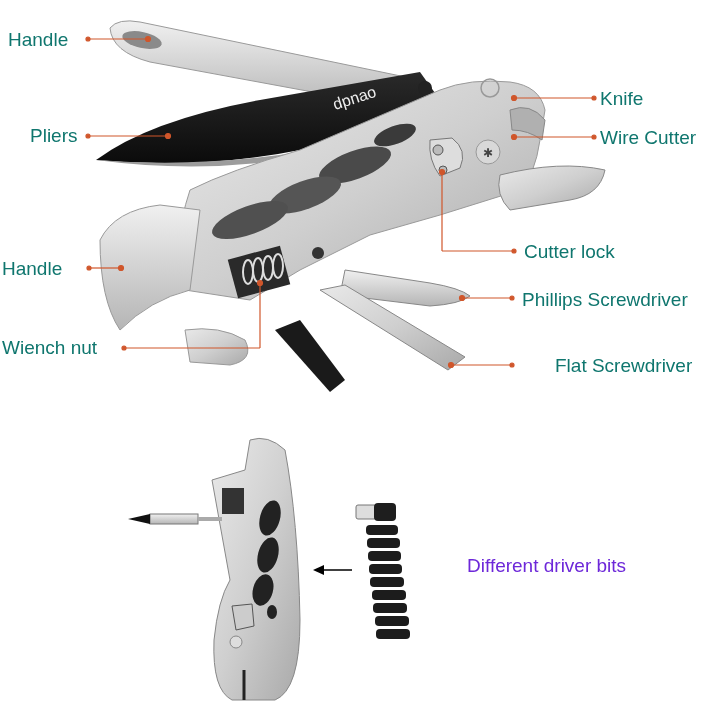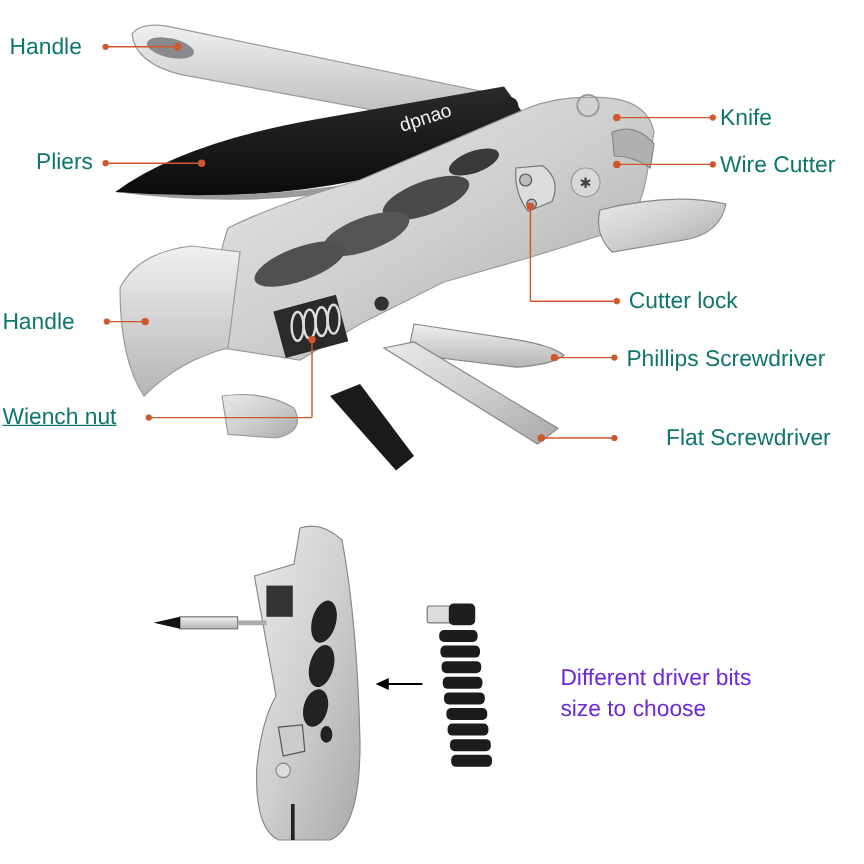--- a/index.html
+++ b/index.html
@@ -147,24 +147,23 @@
       <rect x="373" y="603" width="34" height="10" rx="4"></rect>
       <rect x="375" y="616" width="34" height="10" rx="4"></rect>
       <rect x="376" y="629" width="34" height="10" rx="4"></rect>
     </g>
   </g>
 </svg>
 
 <div class="label" style="left:8px;top:30px;">Handle</div>
 <div class="label" style="left:30px;top:126px;">Pliers</div>
 <div class="label" style="left:2px;top:259px;">Handle</div>
-<div class="label" style="left:2px;top:338px;text-decoration:underline;">Wiench nut</div>
+<div class="label" style="left:2px;top:338px;">Wiench nut</div>
 
 <div class="label" style="left:600px;top:89px;">Knife</div>
 <div class="label" style="left:600px;top:128px;text-align:center;">Wire Cutter</div>
 <div class="label" style="left:524px;top:242px;">Cutter lock</div>
 <div class="label" style="left:522px;top:290px;text-align:right;">Phillips Screwdriver</div>
 <div class="label" style="left:522px;top:356px;margin-left:33px;">Flat Screwdriver</div>
 
 <div class="desc" style="left:467px;top:553px;">
   <div>Different driver bits</div>
-  <div>size to choose</div>
 </div>
 
 </body></html>

